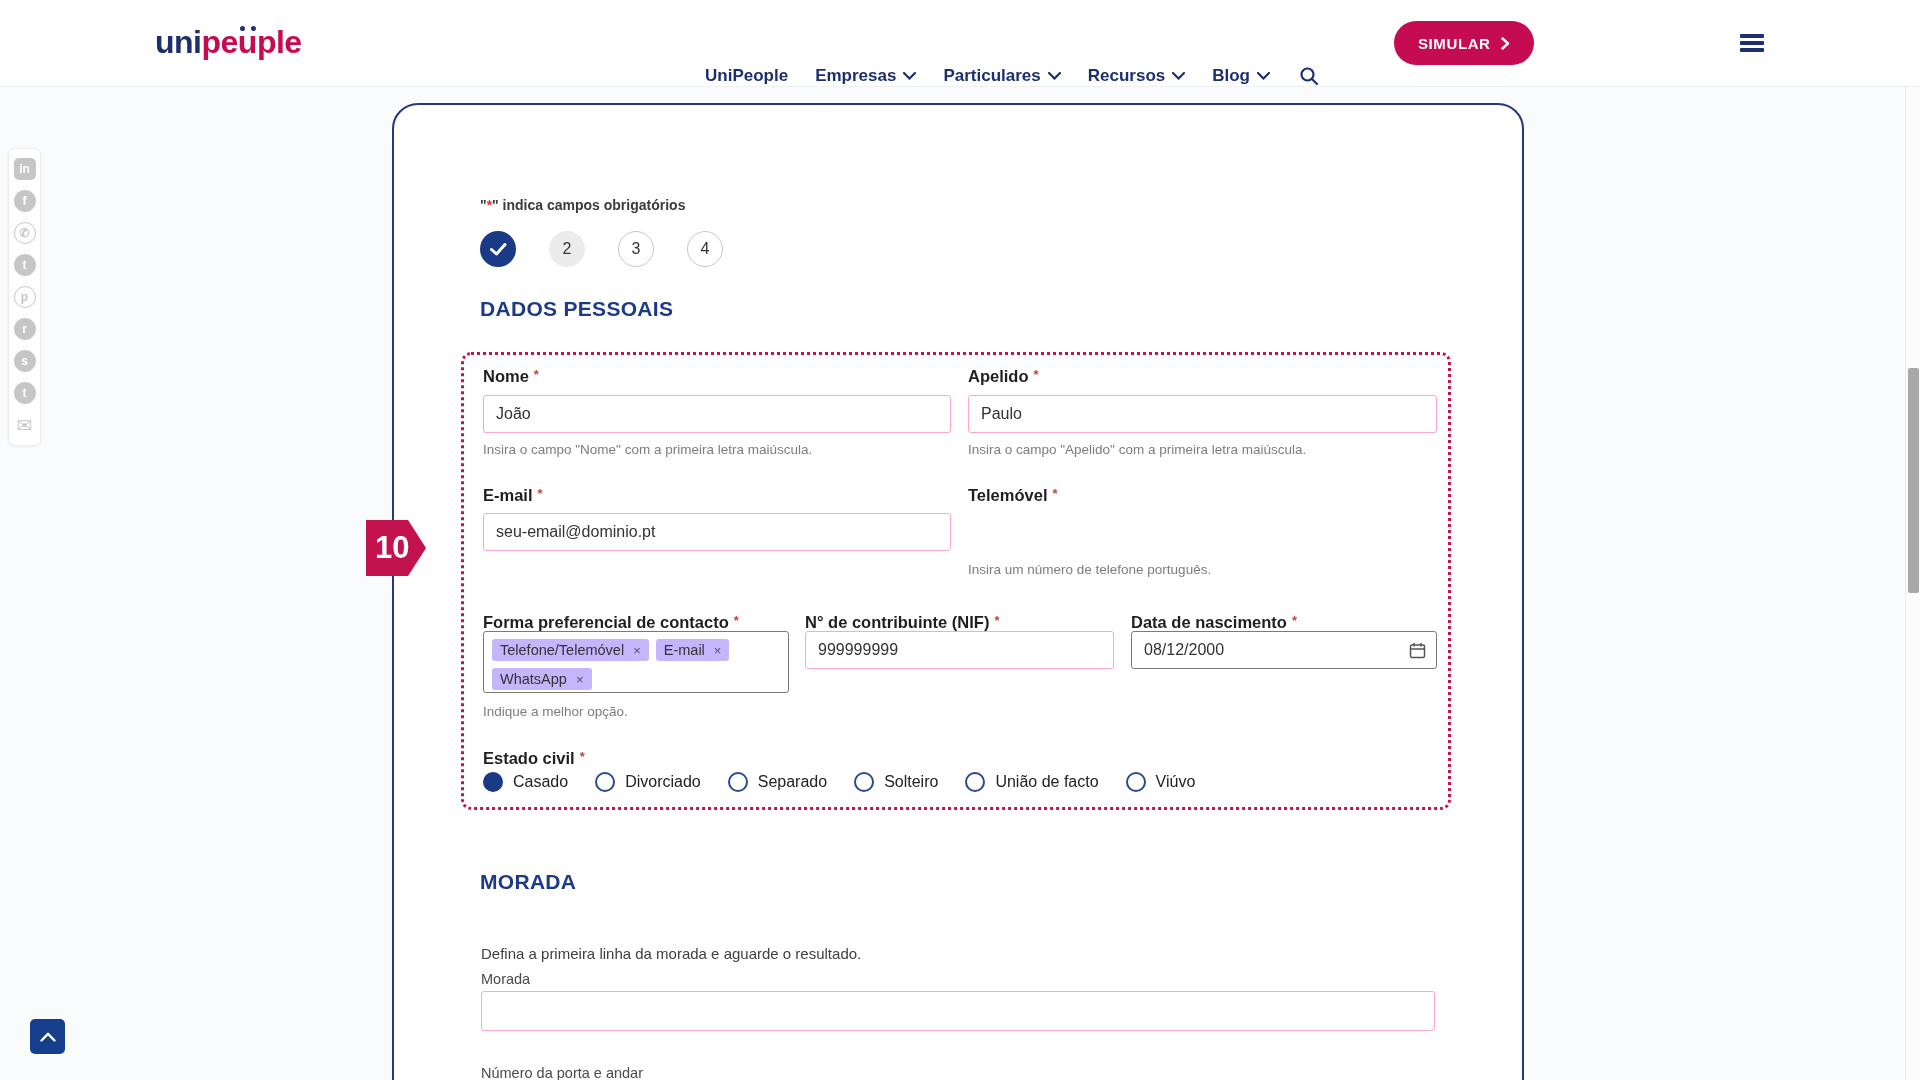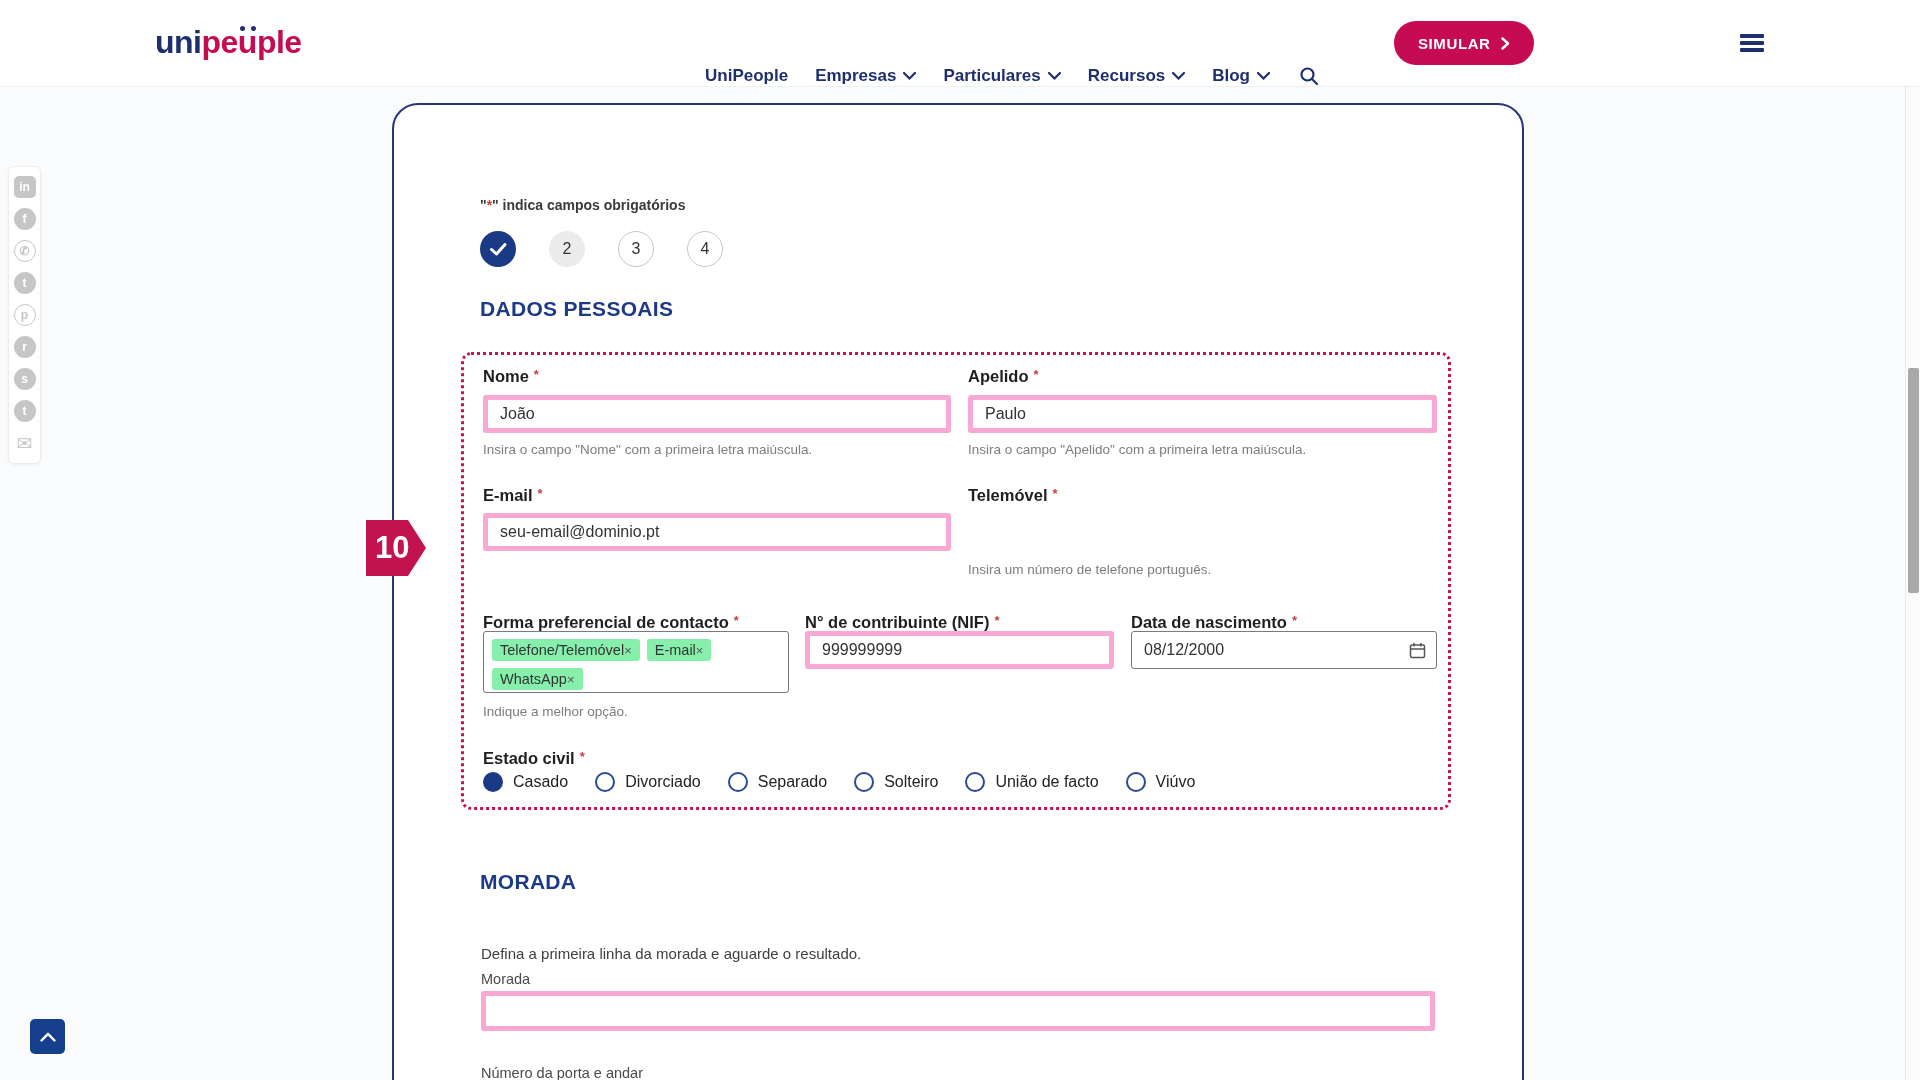--- a/index.html
+++ b/index.html
@@ -26,21 +26,21 @@
 
   .simular { position:absolute; left:1394px; top:21px; height:44px; padding:0 24px;
     background:#c50b51; border:none; border-radius:23px; color:#fff; font-size:15px;
     font-weight:bold; letter-spacing:.6px; display:flex; align-items:center; gap:10px;
     cursor:pointer; font-family:inherit; }
 
   .hamburger { position:absolute; left:1740px; top:34px; width:24px; cursor:pointer; }
   .hamburger span { display:block; height:3.5px; background:#1e2f6d; border-radius:1px; margin-bottom:3.5px; }
 
   
-  .social { position:absolute; left:8px; top:166px; width:33px; background:#fff;
+  .social { position:absolute; left:8px; top:148px; width:33px; background:#fff;
     border:1px solid #ededed; border-radius:6px; padding:9px 12px; display:flex;
     flex-direction:column; align-items:center; gap:10px; box-shadow:0 1px 3px rgba(0,0,0,.05); }
   .s-icon { width:22px; height:22px; border-radius:50%; background:#c6c6c6; color:#fff;
     font-size:12px; font-weight:bold; display:flex; align-items:center; justify-content:center;
     cursor:pointer; }
   .s-icon.square { border-radius:5px; }
   .s-icon.outline { background:#fff; border:1.6px solid #c6c6c6; color:#c6c6c6; }
   .s-icon.bare { background:transparent; color:#c6c6c6; font-size:19px; font-weight:normal; }
 
   
@@ -63,21 +63,21 @@
   .t-morada { top:765px; }
 
   
   .dotted { position:absolute; left:67px; top:247px; width:990px; height:458px;
     border:3px dotted #c3134f; border-radius:10px; }
 
   .f-label { position:absolute; font-size:16.5px; font-weight:bold; color:#1f1f1f; white-space:nowrap; }
   .f-label .star { color:#c0443c; font-size:13px; vertical-align:top; margin-left:5px; }
   .helper { position:absolute; font-size:13.5px; color:#7d7d7d; white-space:nowrap; }
 
-  .ipt { position:absolute; height:38px; border:5px solid #f9a8d4; border-radius:3px;
+  .ipt { position:absolute; height:38px; border:1px solid #f9a8d4; border-radius:3px;
     background:#fff; font-size:16px; color:#333; padding:0 12px; font-family:inherit; outline:none; }
 
   
   .l-nome    { left:19px;  top:12px; }   .l-apelido { left:504px; top:12px; }
   .i-nome    { left:19px;  top:40px; width:468px; }
   .i-apelido { left:504px; top:40px; width:469px; }
   .h-nome    { left:19px;  top:87px; }   .h-apelido { left:504px; top:87px; }
 
   .l-email   { left:19px;  top:131px; }  .l-tel     { left:504px; top:131px; }
   .i-email   { left:19px;  top:158px; width:468px; }
@@ -91,21 +91,21 @@
     background:#ffe900; border:1px solid #da291c; }
   .phone-code { font-size:16px; color:#333; }
   .phone-num { border:none; outline:none; flex:1; font-size:16px; color:#444;
     padding:0 0 0 14px; font-family:inherit; background:transparent; }
   .h-tel { left:504px; top:207px; }
 
   .l-contacto { left:19px;  top:258px; } .l-nif { left:341px; top:258px; } .l-nasc { left:667px; top:258px; }
   .multiselect { position:absolute; left:19px; top:276px; width:306px; height:62px;
     border:1px solid #7a7a7a; border-radius:3px; background:#fff; display:flex; flex-wrap:wrap;
     gap:7px; padding:7px 8px; align-content:flex-start; }
-  .chip { display:inline-flex; align-items:center; background:#86efac; border-radius:3px;
+  .chip { display:inline-flex; align-items:center; gap:9px; background:#c4b5fd; border-radius:3px;
     padding:3px 8px; font-size:14.5px; color:#333; white-space:nowrap; }
   .chip .x { color:#555; font-size:13px; cursor:pointer; }
   .i-nif  { left:341px; top:276px; width:309px; }
   .date-wrap { position:absolute; left:667px; top:276px; width:306px; height:38px;
     border:1px solid #7a7a7a; border-radius:3px; background:#fff; display:flex; align-items:center; }
   .i-date { border:none; outline:none; flex:1; font-size:16px; color:#333; padding:0 12px; font-family:inherit; }
   .cal { margin-right:10px; cursor:pointer; display:flex; }
   .h-contacto { left:19px; top:349px; }
 
   .l-estado { left:19px; top:394px; }

